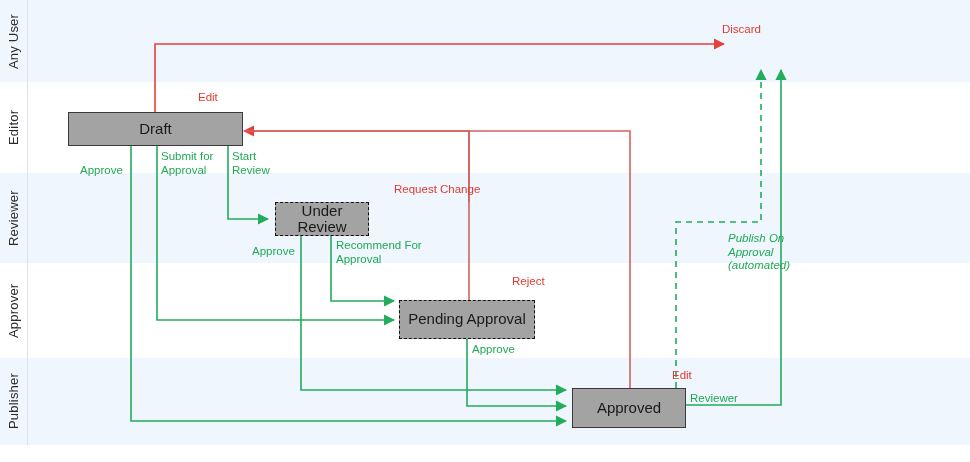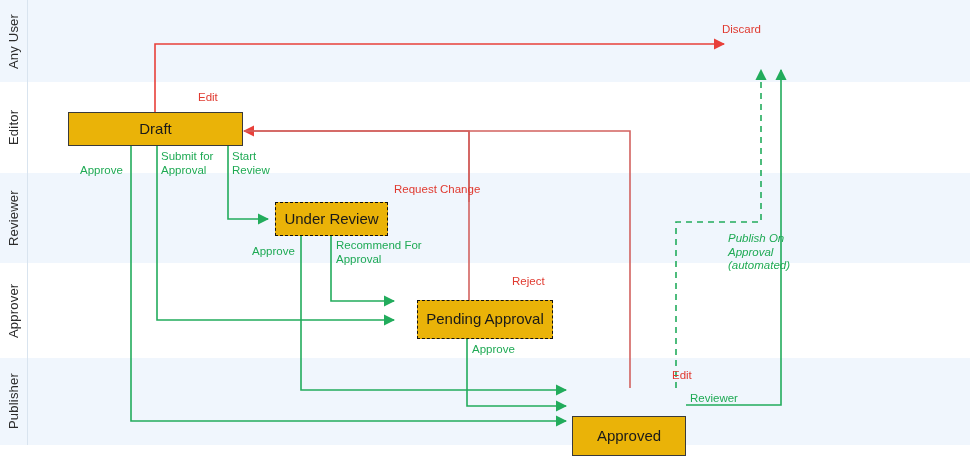--- a/index.html
+++ b/index.html
@@ -23,21 +23,21 @@
 
   .lane-divider{position:absolute;left:27px;top:0;width:1px;height:445px;background:#d9e4ef;}
 
   
   #edges{position:absolute;left:0;top:0;width:970px;height:462px;pointer-events:none;}
 
   
   .node{
     position:absolute;box-sizing:border-box;
     display:flex;align-items:center;justify-content:center;
-    font-size:15px;color:#1a1a1a;background:#eab308;
+    font-size:15px;color:#1a1a1a;background:#a3a3a3;
     text-align:center;line-height:1.1;
   }
   .node.solid{border:1.6px solid #3a3a3a;}
   .node.dashed{border:1.7px dashed #111111;}
   .node.published{background:#dbe4ef;border:1.8px solid #2f2f2f;}
 
   
   .elabel{
     position:absolute;font-size:11.5px;line-height:1.18;white-space:pre;
   }
@@ -97,25 +97,25 @@
 
       <path d="M686,405 L781,405 L781,70" stroke="#22ac5c" marker-end="url(#ar-green)"></path>
 
       <path d="M676,388 L676,222 L761,222 L761,70" stroke="#22ac5c" stroke-dasharray="6,5" marker-end="url(#ar-green)"></path>
     </g>
   </svg>
 
 
   <div class="node solid" style="left:68px;top:112px;width:175px;height:34px;">Draft</div>
 
-  <div class="node dashed" style="left:275px;top:202px;width:113px;height:34px;">Under Review</div>
+  <div class="node dashed" style="left:275px;top:202px;width:94px;height:34px;">Under Review</div>
 
-  <div class="node dashed" style="left:417px;top:300px;width:136px;height:39px;">Pending Approval</div>
+  <div class="node dashed" style="left:399px;top:300px;width:136px;height:39px;">Pending Approval</div>
 
-  <div class="node solid" style="left:572px;top:388px;width:114px;height:40px;margin-top:28px;">Approved</div>
+  <div class="node solid" style="left:572px;top:388px;width:114px;height:40px;">Approved</div>
 
   <div class="elabel red" style="left:684px;top:23px;">Discard</div>
   <div class="elabel red" style="left:160px;top:91px;">Edit</div>
   <div class="elabel green" style="left:80px;top:164px;">Approve</div>
   <div class="elabel green" style="left:161px;top:150px;">Submit for
 Approval</div>
   <div class="elabel green" style="left:232px;top:150px;">Start
 Review</div>
   <div class="elabel red" style="left:316px;top:183px;padding-left:40px;">Request Change</div>
   <div class="elabel green" style="left:252px;top:245px;">Approve</div>

